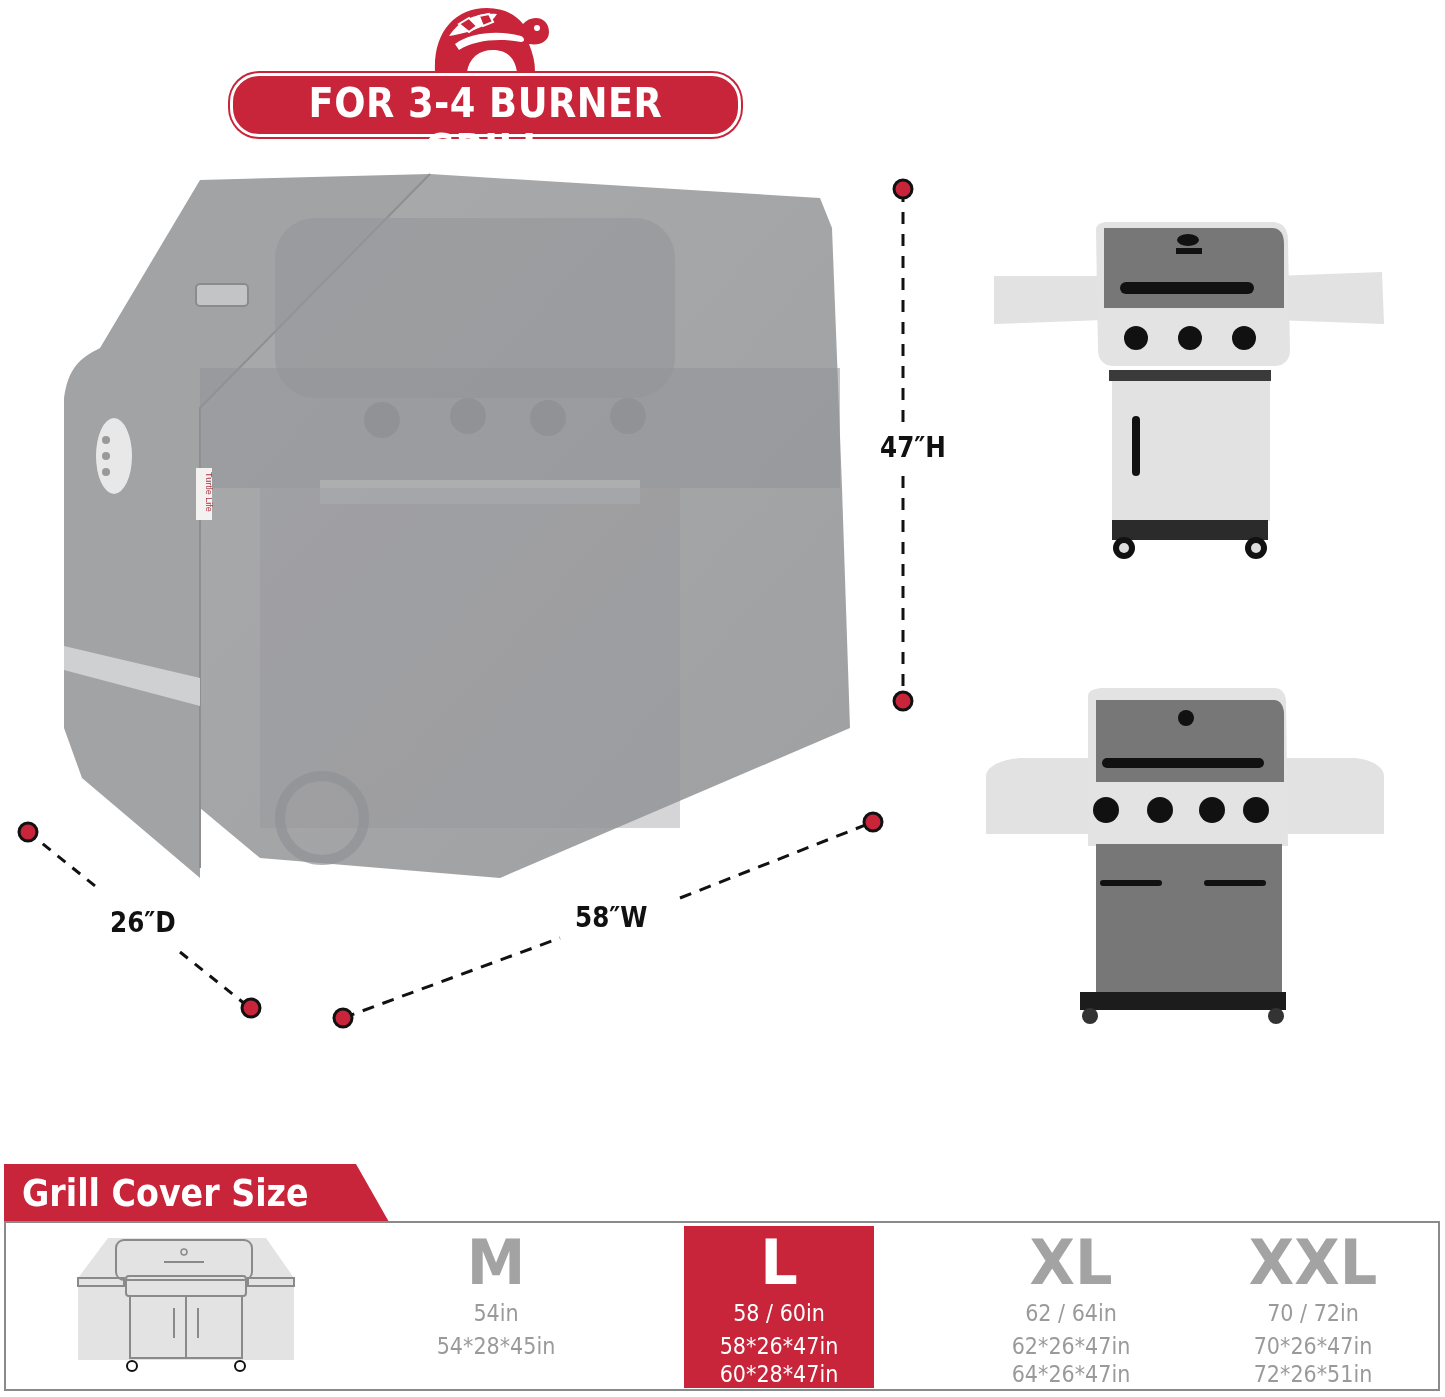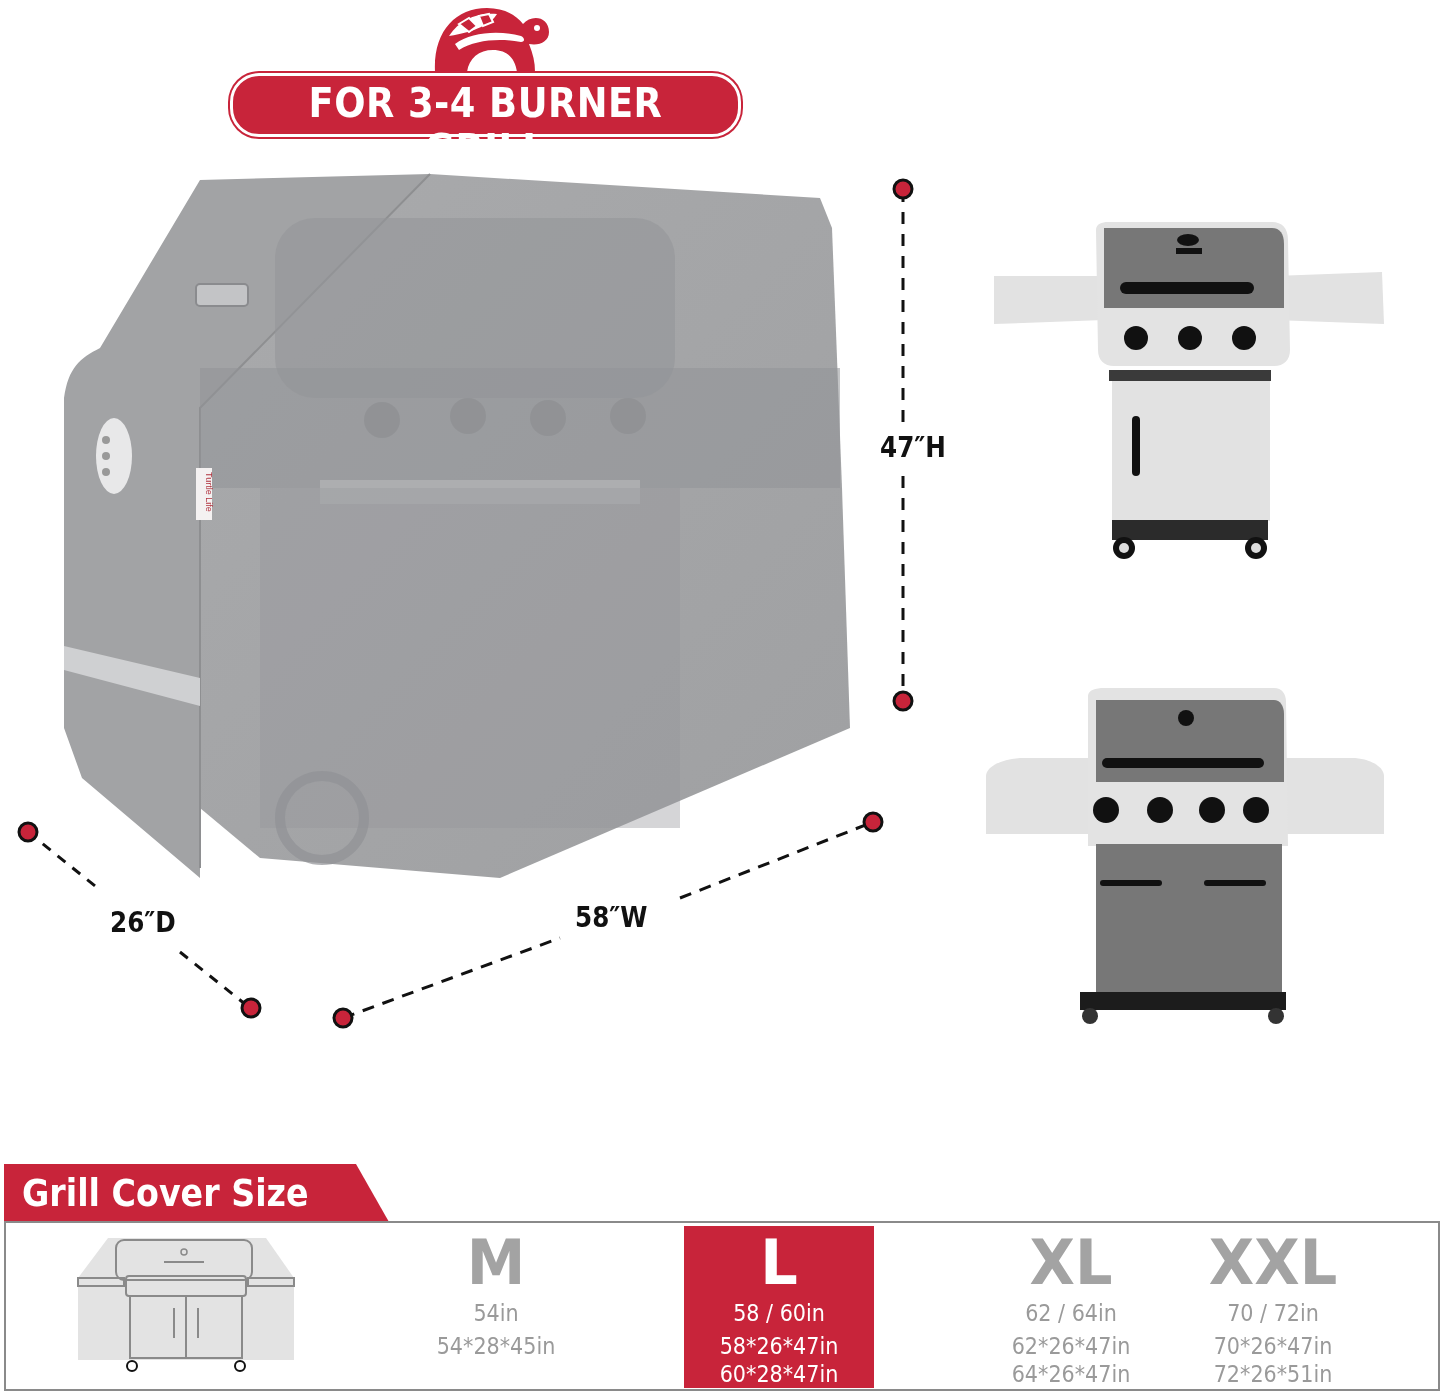--- a/index.html
+++ b/index.html
@@ -176,20 +176,20 @@
 
 <div class="size-col" style="left:976px;">
   <div class="size-letter">XL</div>
   <div class="size-length">62 / 64in</div>
   <div class="size-dims">
     <div>62*26*47in</div>
     <div>64*26*47in</div>
   </div>
 </div>
 
-<div class="size-col" style="left:1178px;">
+<div class="size-col" style="left:1218px;">
   <div class="size-letter">XXL</div>
   <div class="size-length">70 / 72in</div>
   <div class="size-dims">
     <div>70*26*47in</div>
     <div>72*26*51in</div>
   </div>
 </div>
 
 </body></html>

